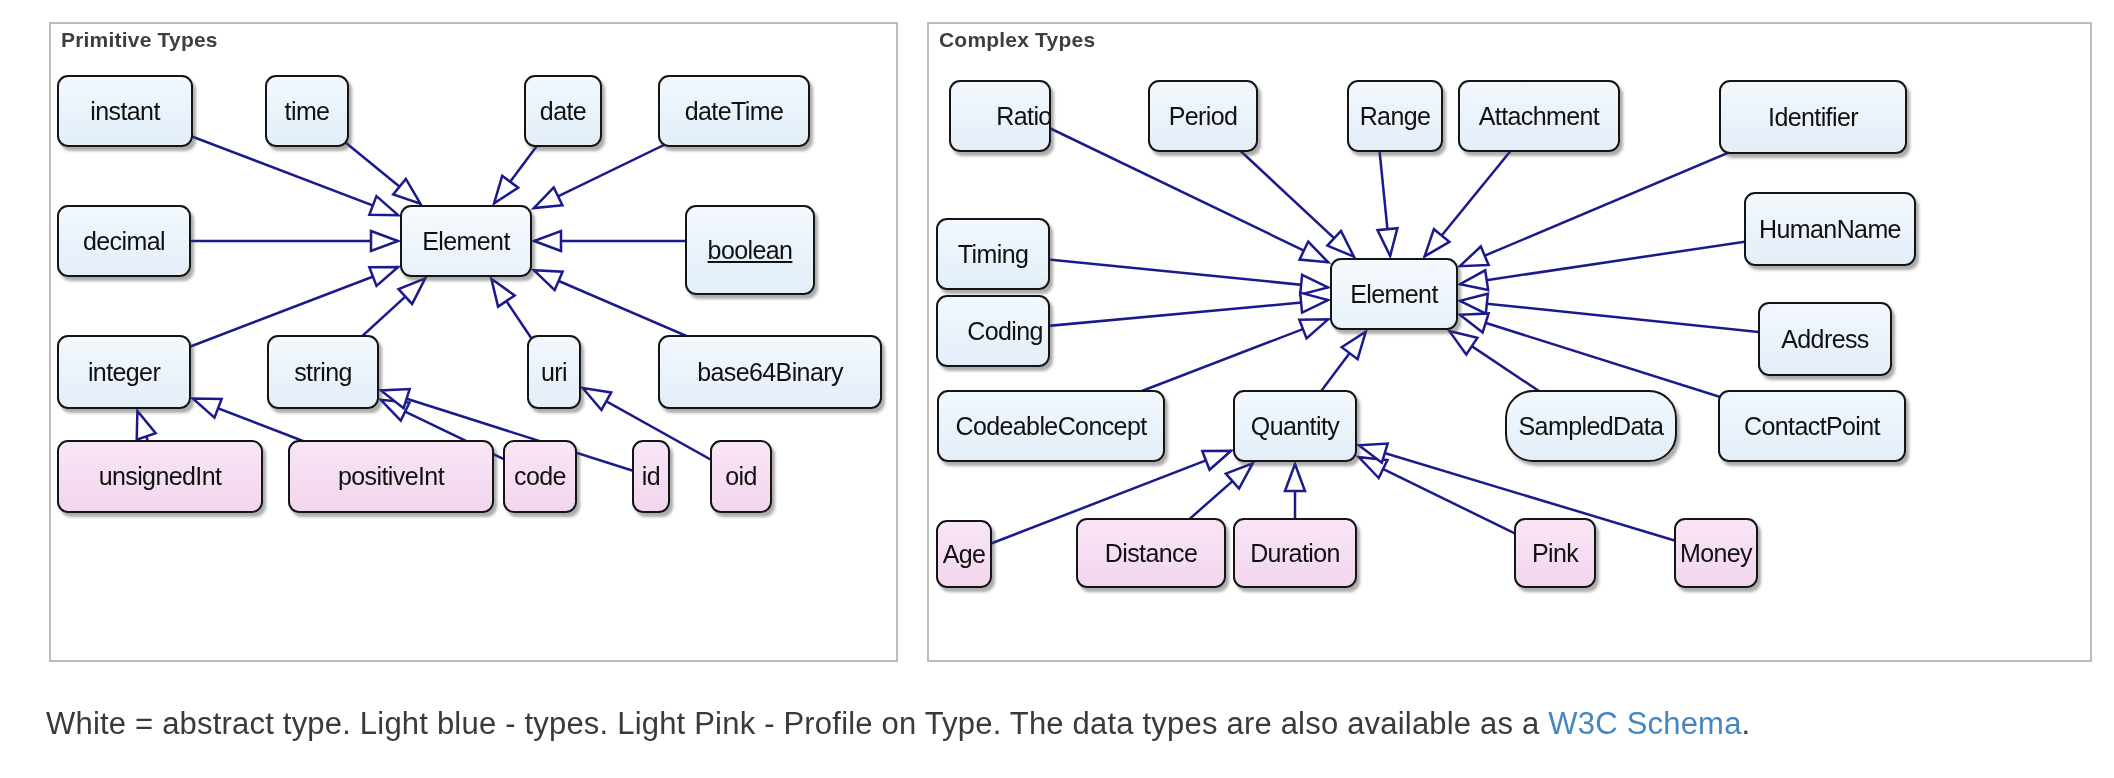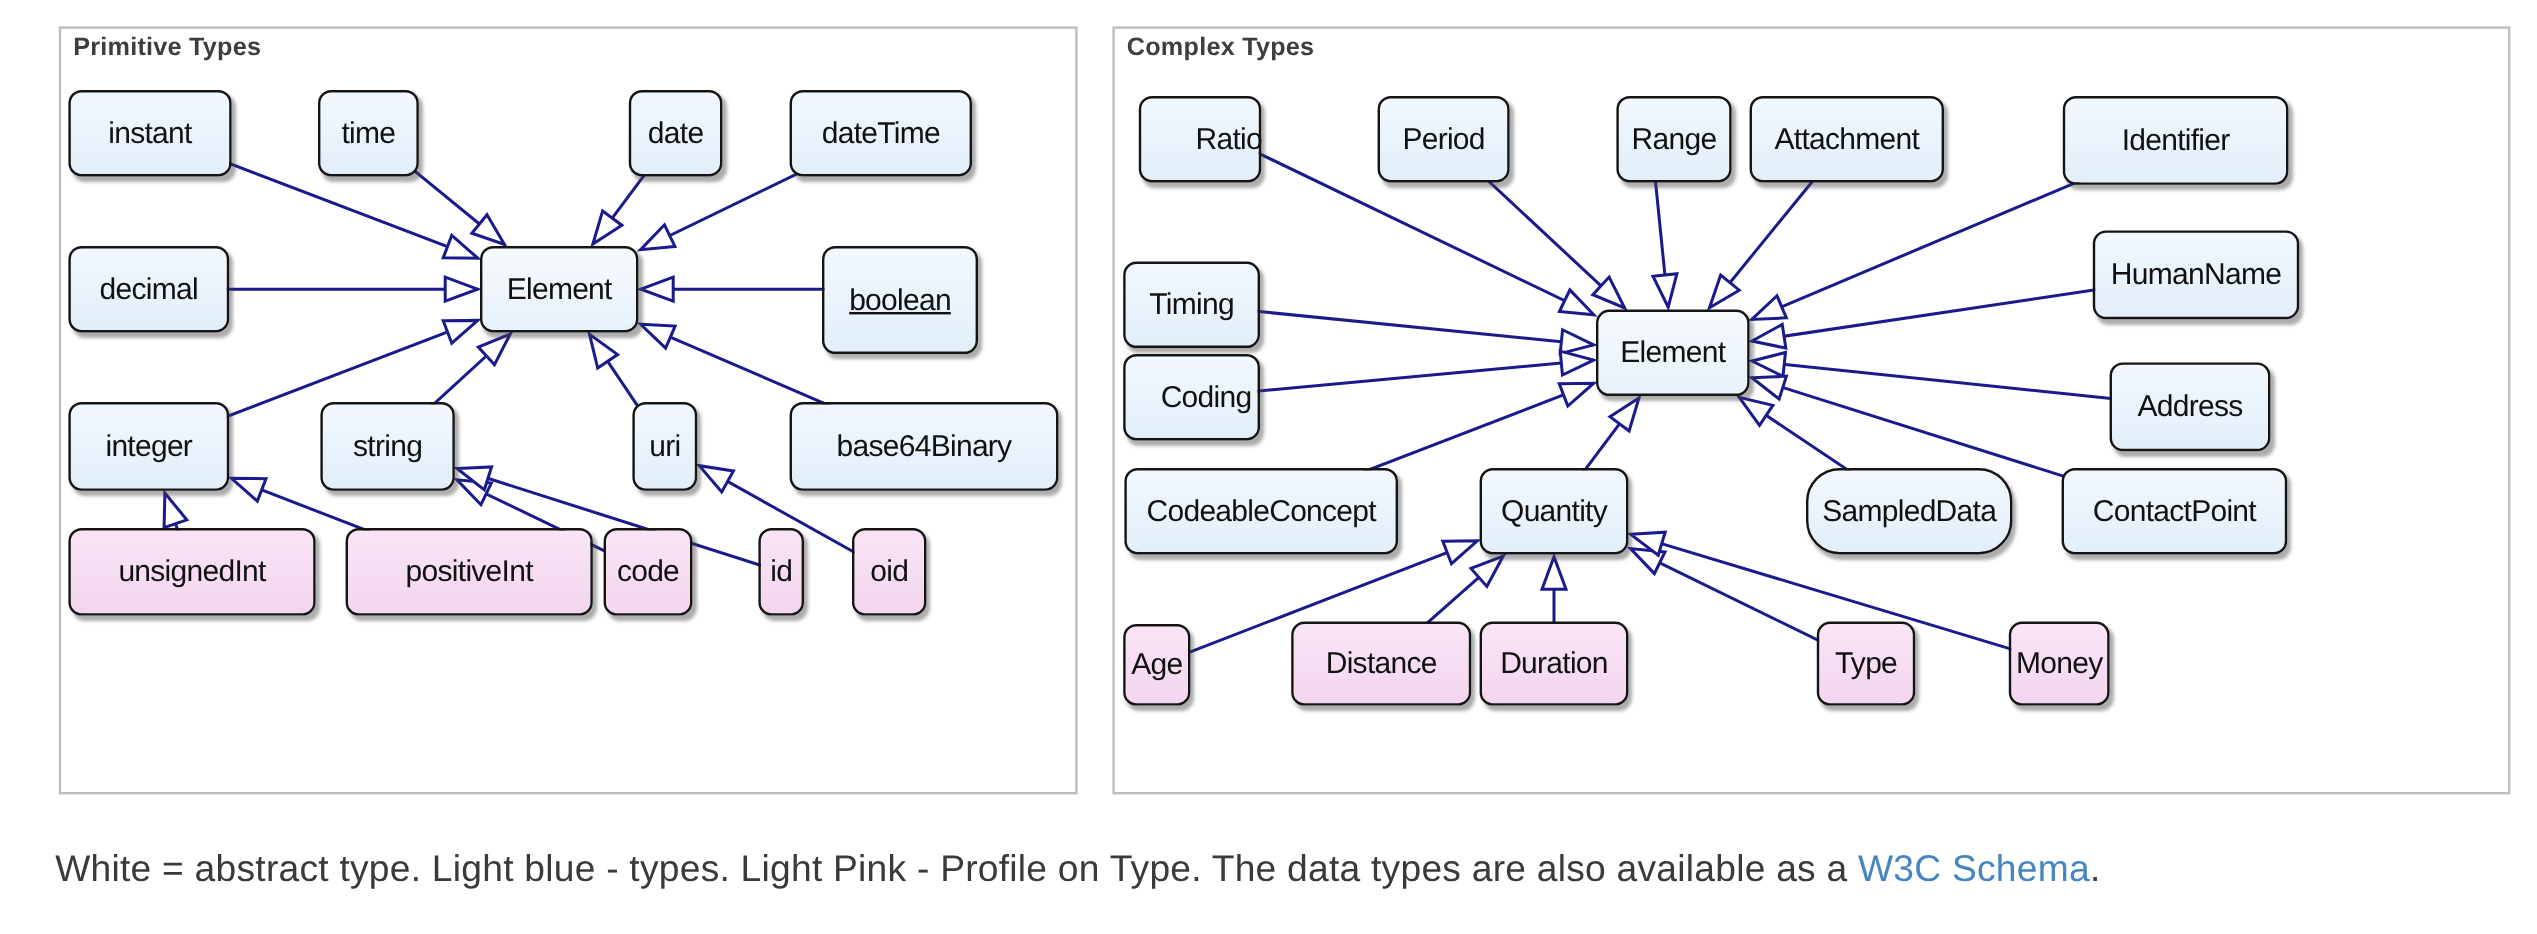--- a/index.html
+++ b/index.html
@@ -111,19 +111,19 @@
       <div class="node type" style="left: 1744px; top: 192px; width: 172px; height: 74px;">HumanName</div>
       <div class="node type" style="left: 936px; top: 295px; width: 114px; height: 72px; padding-left: 24px;">Coding</div>
       <div class="node type" style="left: 1758px; top: 302px; width: 134px; height: 74px;">Address</div>
       <div class="node type" style="left: 937px; top: 390px; width: 228px; height: 72px;">CodeableConcept</div>
       <div class="node type" style="left: 1233px; top: 390px; width: 124px; height: 72px;">Quantity</div>
       <div class="node type" style="left: 1505px; top: 390px; width: 172px; height: 72px; border-radius: 28px;">SampledData</div>
       <div class="node type" style="left: 1718px; top: 390px; width: 188px; height: 72px;">ContactPoint</div>
       <div class="node profile" style="left: 936px; top: 520px; width: 56px; height: 68px;">Age</div>
       <div class="node profile" style="left: 1076px; top: 518px; width: 150px; height: 70px;">Distance</div>
       <div class="node profile" style="left: 1233px; top: 518px; width: 124px; height: 70px;">Duration</div>
-      <div class="node profile" style="left: 1514px; top: 518px; width: 82px; height: 70px;">Type</div>
+      <div class="node profile" style="left: 1514px; top: 518px; width: 82px; height: 70px;">Pink</div>
       <div class="node profile" style="left: 1674px; top: 518px; width: 84px; height: 70px;">Money</div>
     </div>
 
   <p class="caption" style="color: rgb(58, 58, 58);"><span>White = abstract type. Light blue - types. Light Pink - Profile on Type. The data types are also available as a </span><a style="color: rgb(69, 133, 193);">W3C Schema</a><span>.</span></p>
 
 </div>
 
 </body></html>

